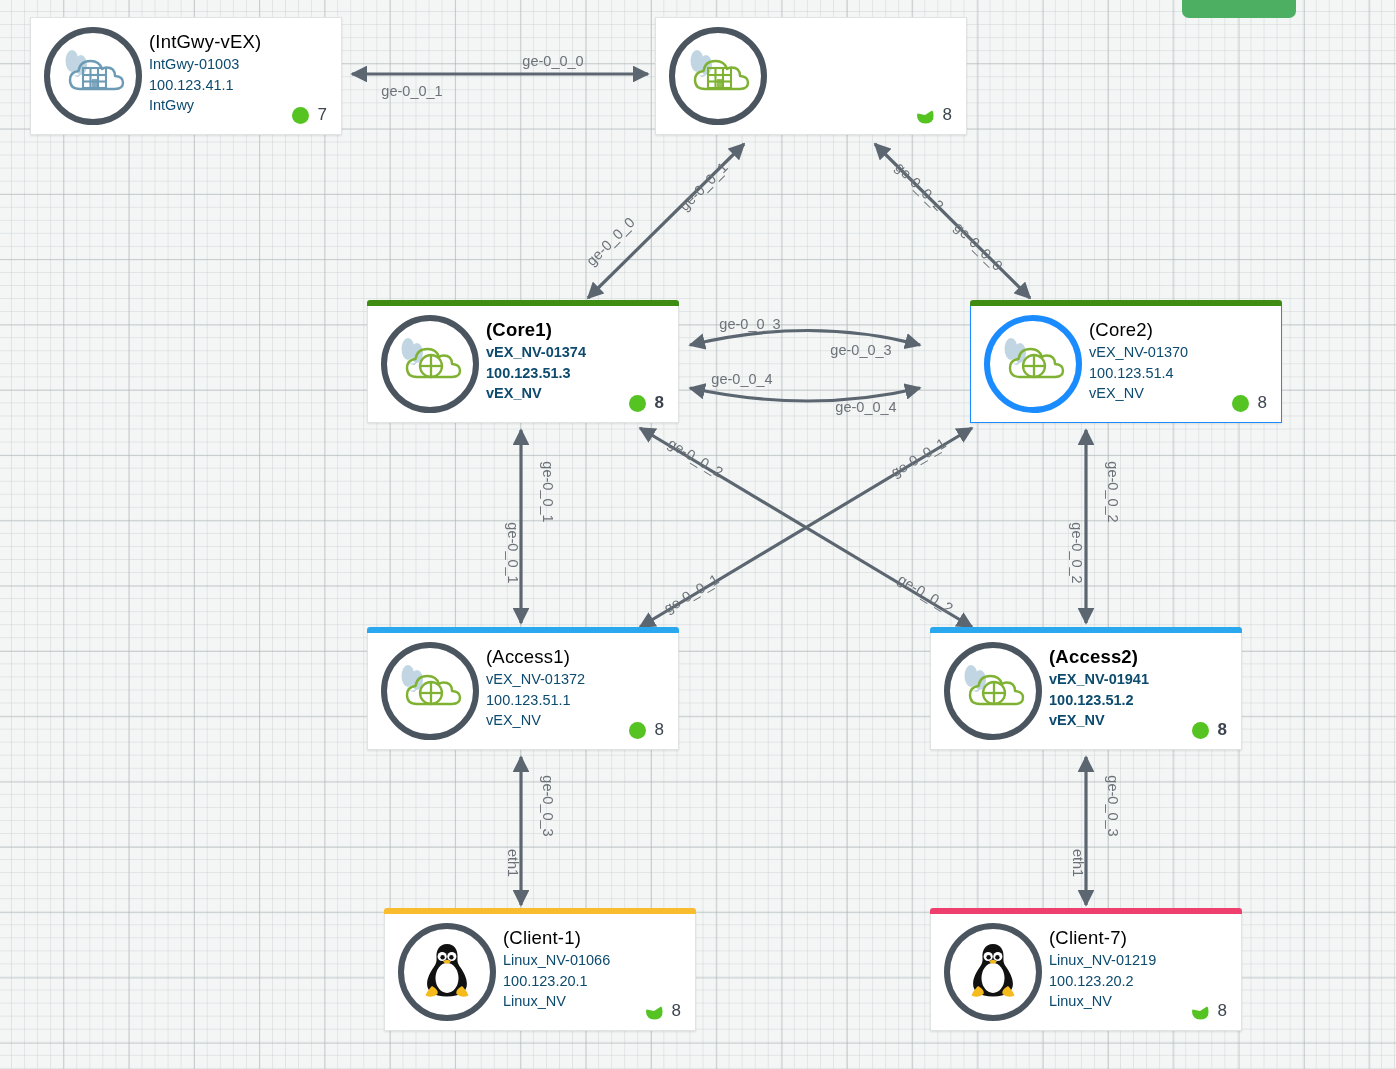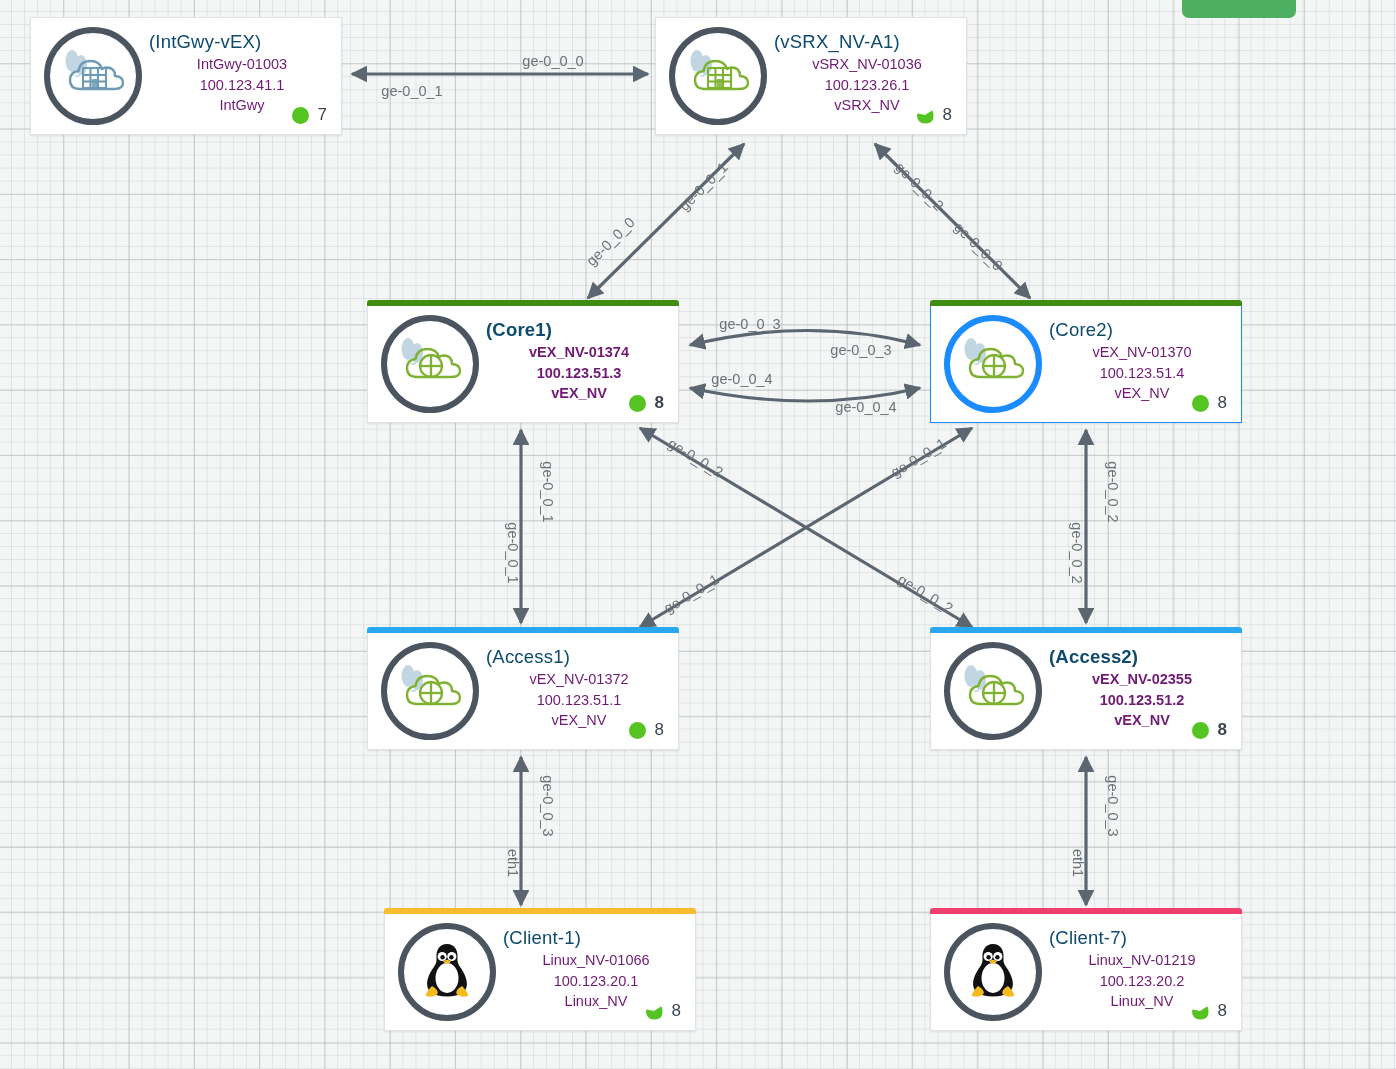--- a/index.html
+++ b/index.html
@@ -38,20 +38,21 @@
   .node {
     position: absolute;
     width: 312px; height: 118px;
     background: #ffffff;
     border: 1px solid #dfe3e3;
     box-shadow: 0 1px 2px rgba(0,0,0,0.10);
     overflow: visible;
   }
   .node.selected {
     border: 1.6px solid #1a8cff;
+    margin-left: 40px;
   }
   .node-topbar {
     position: absolute;
     left: -1px; right: -1px; top: -6px;
     height: 6px;
     border-radius: 3px 3px 0 0;
   }
   .node-icon-wrap {
     position: absolute;
     left: 13px; top: 9px;
@@ -70,29 +71,28 @@
     left: 12px; top: 14px;
     width: 74px; height: 70px;
   }
   .node-text {
     position: absolute;
     left: 118px; top: 12px;
     right: 6px;
   }
   .node-title {
     font-size: 18.5px;
-    color: #0c4a6e;
+    color: #000000;
     line-height: 24px;
     letter-spacing: .2px;
   }
   .node-meta {
     font-size: 14.5px;
-    color: #701a75;
+    color: #0c4a6e;
     line-height: 20.5px;
-    text-align: center;
   }
   .node-status {
     position: absolute;
     right: 14px; bottom: 9px;
     display: flex; align-items: center; gap: 9px;
   }
   .status-dot {
     width: 17px; height: 17px;
     border-radius: 50%;
     background: #55c322;
@@ -255,26 +255,20 @@
     <g stroke="#7fb232" stroke-width="2.1" fill="none">
       <rect x="27" y="27" width="23" height="20"></rect>
       <line x1="27" y1="34" x2="50" y2="34"></line>
       <line x1="27" y1="40.5" x2="50" y2="40.5"></line>
       <line x1="34.5" y1="27" x2="34.5" y2="47"></line>
       <line x1="42" y1="27" x2="42" y2="47"></line>
     </g>
     <rect x="36" y="38" width="5" height="9" fill="#7fb232" opacity=".85"></rect>
   </svg></div>
     </div>
-    <div class="node-text">
-      <div class="node-title">(vSRX_NV-A1)</div>
-      <div class="node-meta">vSRX_NV-01036</div>
-      <div class="node-meta">100.123.26.1</div>
-      <div class="node-meta">vSRX_NV</div>
-    </div>
     <div class="node-status">
       <span class="status-dot partial"></span>
       <span class="status-count">8</span>
     </div>
       </div>
       <div class="node" style="left: 367px; top: 305px; font-weight: bold;">
     <div class="node-topbar" style="background:#3f8c12"></div>
     <div class="node-icon-wrap">
       <div class="node-ring"></div>
       <div class="node-glyph">
@@ -373,21 +367,21 @@
     </g>
     <path d="M24 48 q-10 0 -10 -9 q0 -8 8.5 -9 q1.5 -10 12 -10 q9 0 11.5 8
              q2 -1.5 4.5 -1.5 q8.5 0 8.5 8.5 q8 0.6 8 6.6 q0 6.4 -8 6.4 z" fill="none" stroke="#7fb232" stroke-width="2.4" stroke-linejoin="round"></path>
     <circle cx="38" cy="37" r="11" fill="none" stroke="#7fb232" stroke-width="2.3"></circle>
     <line x1="27" y1="37" x2="49" y2="37" stroke="#7fb232" stroke-width="2.3"></line>
     <line x1="38" y1="26" x2="38" y2="48" stroke="#7fb232" stroke-width="2.3"></line>
   </svg></div>
     </div>
     <div class="node-text">
       <div class="node-title">(Access2)</div>
-      <div class="node-meta">vEX_NV-02355</div>
+      <div class="node-meta">vEX_NV-01941</div>
       <div class="node-meta">100.123.51.2</div>
       <div class="node-meta">vEX_NV</div>
     </div>
     <div class="node-status">
       <span class="status-dot "></span>
       <span class="status-count">8</span>
     </div>
       </div>
       <div class="node" style="left: 384px; top: 913px;">
     <div class="node-topbar" style="background:#f9bc2e"></div>

